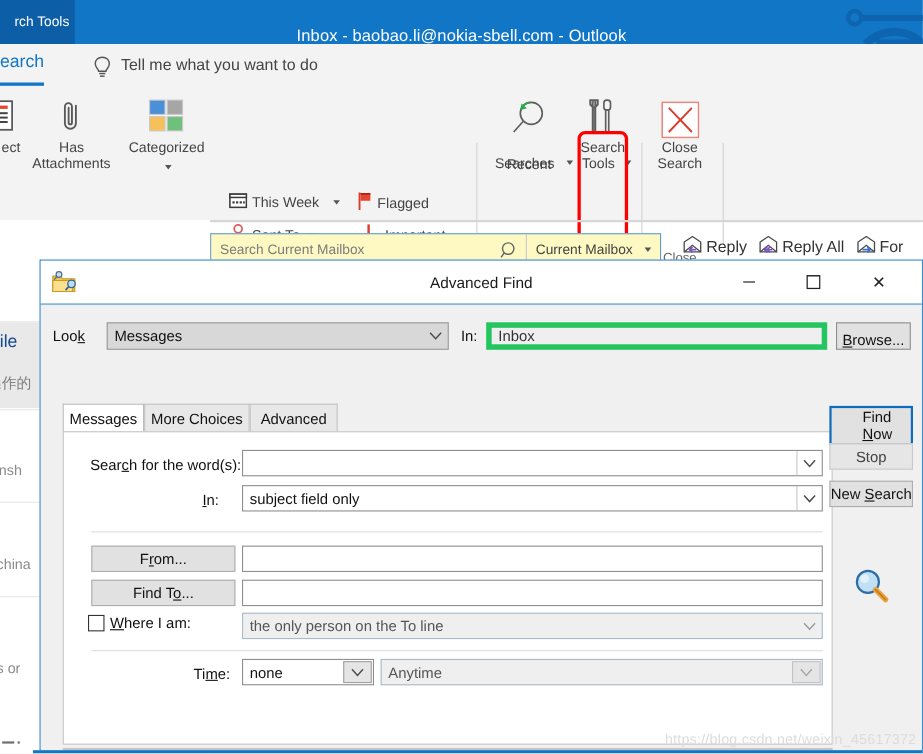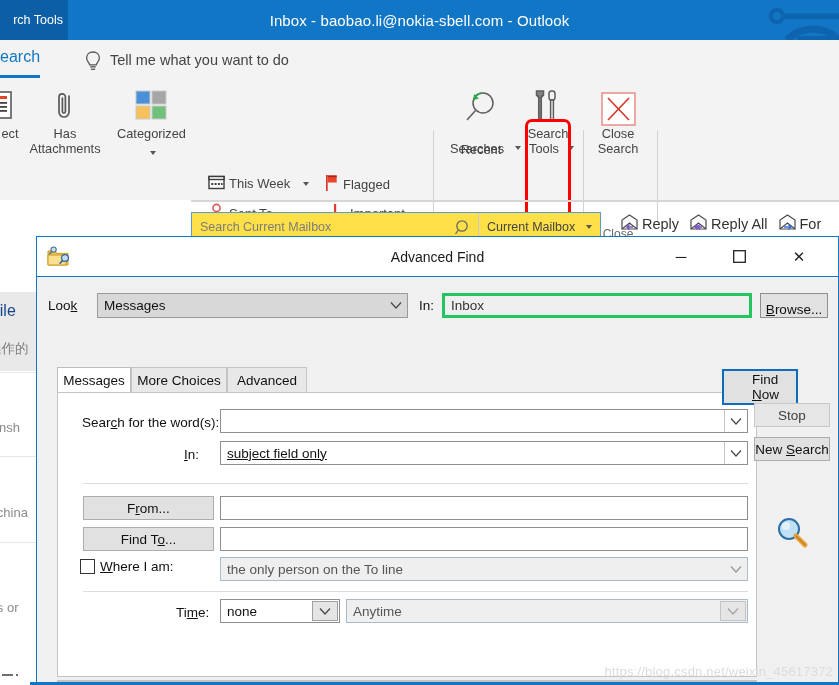--- a/index.html
+++ b/index.html
@@ -15,21 +15,21 @@
     position:absolute;left:0;top:0;width:839px;height:40px;
     background:#1176C5;overflow:hidden;
   }
   .tab-contexttab{
     position:absolute;left:0;top:0;width:68px;height:40px;
     background:#0C5EA6;color:#ffffff;font-size:12.5px;
     display:flex;align-items:center;justify-content:flex-end;
     padding-right:5px;box-sizing:border-box;white-space:nowrap;
   }
   .title-text{
-    position:absolute;left:0;top:0;width:839px;height:40px;
+    position:absolute;left:0;top:12px;width:839px;height:40px;
     display:flex;align-items:center;justify-content:center;
     color:#ffffff;font-size:15px;white-space:nowrap;
     letter-spacing:.1px;
   }
   .title-deco{position:absolute;right:0;top:0;width:160px;height:40px;opacity:1;}
   .ribbon-area{
     position:absolute;left:0;top:40px;width:839px;height:162px;
     background:#F3F3F3;
   }
   .qat-row{
@@ -58,21 +58,21 @@
   .ribbon-bottom-line{position:absolute;left:0;top:200px;width:839px;height:2px;background:#D6D6D6;}
   
   .red-box{
     position:absolute;left:525px;top:79px;width:46px;height:120px;
     border:3px solid #FF0000;border-radius:7px;box-sizing:border-box;
     pointer-events:none;
   }
   
   .searchbar-wrap{
     position:absolute;left:191px;top:212px;width:410px;height:30px;
-    border:1.5px solid #5B9BD5;background:#fde047;box-sizing:border-box;
+    border:1.5px solid #5B9BD5;background:#fef9c3;box-sizing:border-box;
     display:flex;align-items:flex-end;
   }
   .searchbar-input{
     flex:1;height:100%;display:flex;align-items:center;padding-left:8px;
     color:#7C7C7C;font-size:12.5px;box-sizing:border-box;
   }
   .searchbar-scope{
     width:122px;height:100%;border-left:1px solid #C9C9C9;
     display:flex;align-items:center;justify-content:space-between;
     padding:0 8px;box-sizing:border-box;color:#444;font-size:12.5px;
@@ -448,21 +448,21 @@
     <div class="lbl" style="left:11px;top:21px;"><span>Loo</span><u>k</u></div>
     <div class="combo" style="left:60px;top:16px;width:311px;height:25px;">
       <span>Messages</span>
       <span class="arrowbox">
         <svg width="12" height="9" viewBox="0 0 12 9">
             <path d="M1 1.5 L6 7 L11 1.5" fill="none" stroke="#4a4a4a" stroke-width="1.3"></path>
           </svg>
       </span>
     </div>
     <div class="lbl" style="left:382px;top:21px;color:#111;">In:</div>
-    <div class="txt readonly" style="left:405px;top:16px;width:310px;height:25px;background:#EFEFEF;border:3px solid #22c55e;">
+    <div class="txt readonly" style="left:405px;top:16px;width:310px;height:25px;background:#EFEFEF;border:5px solid #22c55e;">
       <span>Inbox</span>
     </div>
     <div class="btn flat" style="left:723px;top:16px;width:68px;height:25px;">
       <span><u>B</u><span>rowse...</span></span>
     </div>
 
     <div class="tabstrip">
       <div class="tabitem active" style="left:0;width:74px;">Messages</div>
       <div class="tabitem" style="left:74px;width:96px;">More Choices</div>
       <div class="tabitem" style="left:170px;width:80px;">Advanced</div>
@@ -474,21 +474,21 @@
       <div class="combo white" style="left:162px;top:16px;width:528px;height:24px;">
         <span></span>
         <span class="arrowbox" style="border-left:1px solid #C8C8C8;">
           <svg width="12" height="9" viewBox="0 0 12 9">
               <path d="M1 1.5 L6 7 L11 1.5" fill="none" stroke="#4a4a4a" stroke-width="1.3"></path>
             </svg>
         </span>
       </div>
 
       <div class="lbl" style="left:126px;top:54px;"><u>I</u><span>n:</span></div>
-      <div class="combo white" style="left:162px;top:48px;width:528px;height:24px;text-decoration:underline;">
+      <div class="combo white" style="left:162px;top:48px;width:528px;height:24px;">
         <span>subject field only</span>
         <span class="arrowbox" style="border-left:1px solid #C8C8C8;">
           <svg width="12" height="9" viewBox="0 0 12 9">
               <path d="M1 1.5 L6 7 L11 1.5" fill="none" stroke="#4a4a4a" stroke-width="1.3"></path>
             </svg>
         </span>
       </div>
 
       <div class="hr" style="left:25px;top:90px;width:665px;"></div>
 
@@ -531,21 +531,21 @@
       <div class="combo disabled" style="left:288px;top:206px;width:402px;height:24px;">
         <span>Anytime</span>
         <span class="spinbox" style="background:#E5E5E5;border:1px solid #C4C4C4;">
           <svg width="12" height="9" viewBox="0 0 12 9">
               <path d="M1 1.5 L6 7 L11 1.5" fill="none" stroke="#A6A6A6" stroke-width="1.3"></path>
             </svg>
         </span>
       </div>
     </div>
 
-    <div class="btn primary" style="left:685px;top:92px;width:76px;height:36px;padding-left:28px;">
+    <div class="btn primary" style="left:717px;top:92px;width:76px;height:36px;padding-left:28px;">
       <span><span>Find </span><u>N</u><span>ow</span></span>
     </div>
     <div class="btn disabled" style="left:717px;top:126px;width:76px;height:24px;">Stop</div>
     <div class="btn" style="left:717px;top:160px;width:76px;height:24px;">
       <span><span>New </span><u>S</u><span>earch</span></span>
     </div>
     <div style="position:absolute;left:738px;top:240px;">
       <svg width="34" height="34" viewBox="0 0 34 34">
         <circle cx="14" cy="12" r="10" fill="#BFE0F5" stroke="#2E6EA6" stroke-width="2"></circle>
         <circle cx="11" cy="9" r="4" fill="#E7F3FC" opacity="0.9"></circle>

